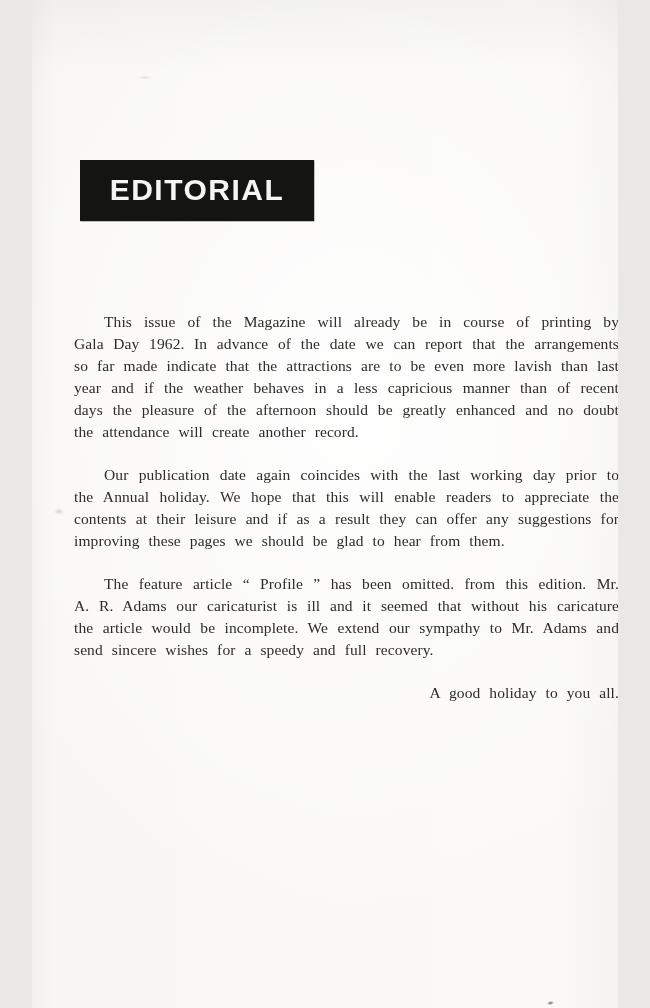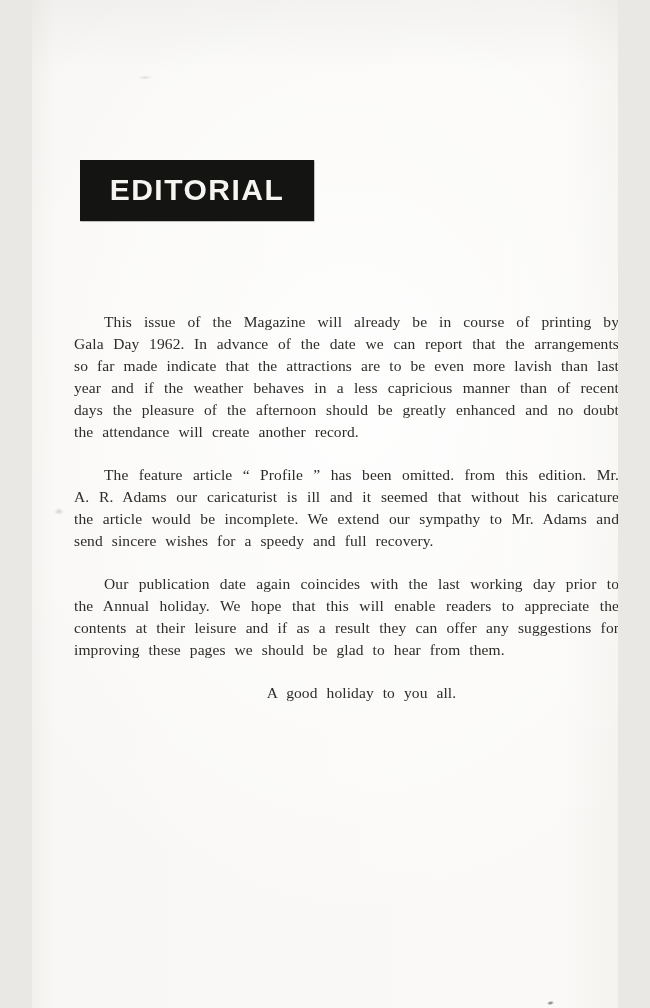--- a/index.html
+++ b/index.html
@@ -59,21 +59,21 @@
     line-height: 22px;
     text-align: justify;
     word-spacing: 5px;
     letter-spacing: 0.1px;
   }
   .body-text p {
     margin: 0 0 21px 0;
     text-indent: 30px;
   }
   .body-text p.closing {
-    text-align: center;
+    text-align: right;
     margin-bottom: 16px;
   }
   
   .artifact {
     position: absolute;
     pointer-events: none;
   }
   .mark-right {
     left: 636px;
     top: 201px;
@@ -123,21 +123,21 @@
   <div class="artifact plus-right"></div>
 
   <div class="header-box">
     <span class="header-title">EDITORIAL</span>
   </div>
 
   <div class="artifact mark-right"></div>
 
   <div class="body-text">
     <p>This issue of the Magazine will already be in course of printing by Gala Day 1962. In advance of the date we can report that the arrangements so far made indicate that the attractions are to be even more lavish than last year and if the weather behaves in a less capricious manner than of recent days the pleasure of the afternoon should be greatly enhanced and no doubt the attendance will create another record.</p>
+    <p>Our publication date again coincides with the last working day prior to the Annual holiday. We hope that this will enable readers to appreciate the contents at their leisure and if as a result they can offer any suggestions for improving these pages we should be glad to hear from them.</p>
     <p>The feature article “ Profile ” has been omitted. from this edition. Mr. A. R. Adams our caricaturist is ill and it seemed that without his caricature the article would be incomplete. We extend our sympathy to Mr. Adams and send sincere wishes for a speedy and full recovery.</p>
-    <p>Our publication date again coincides with the last working day prior to the Annual holiday. We hope that this will enable readers to appreciate the contents at their leisure and if as a result they can offer any suggestions for improving these pages we should be glad to hear from them.</p>
     <p class="closing">A good holiday to you all.</p>
   </div>
 
   <div class="artifact smudge-left"></div>
   <div class="artifact speck-bottom"></div>
 
 </div>
 
 </body></html>

